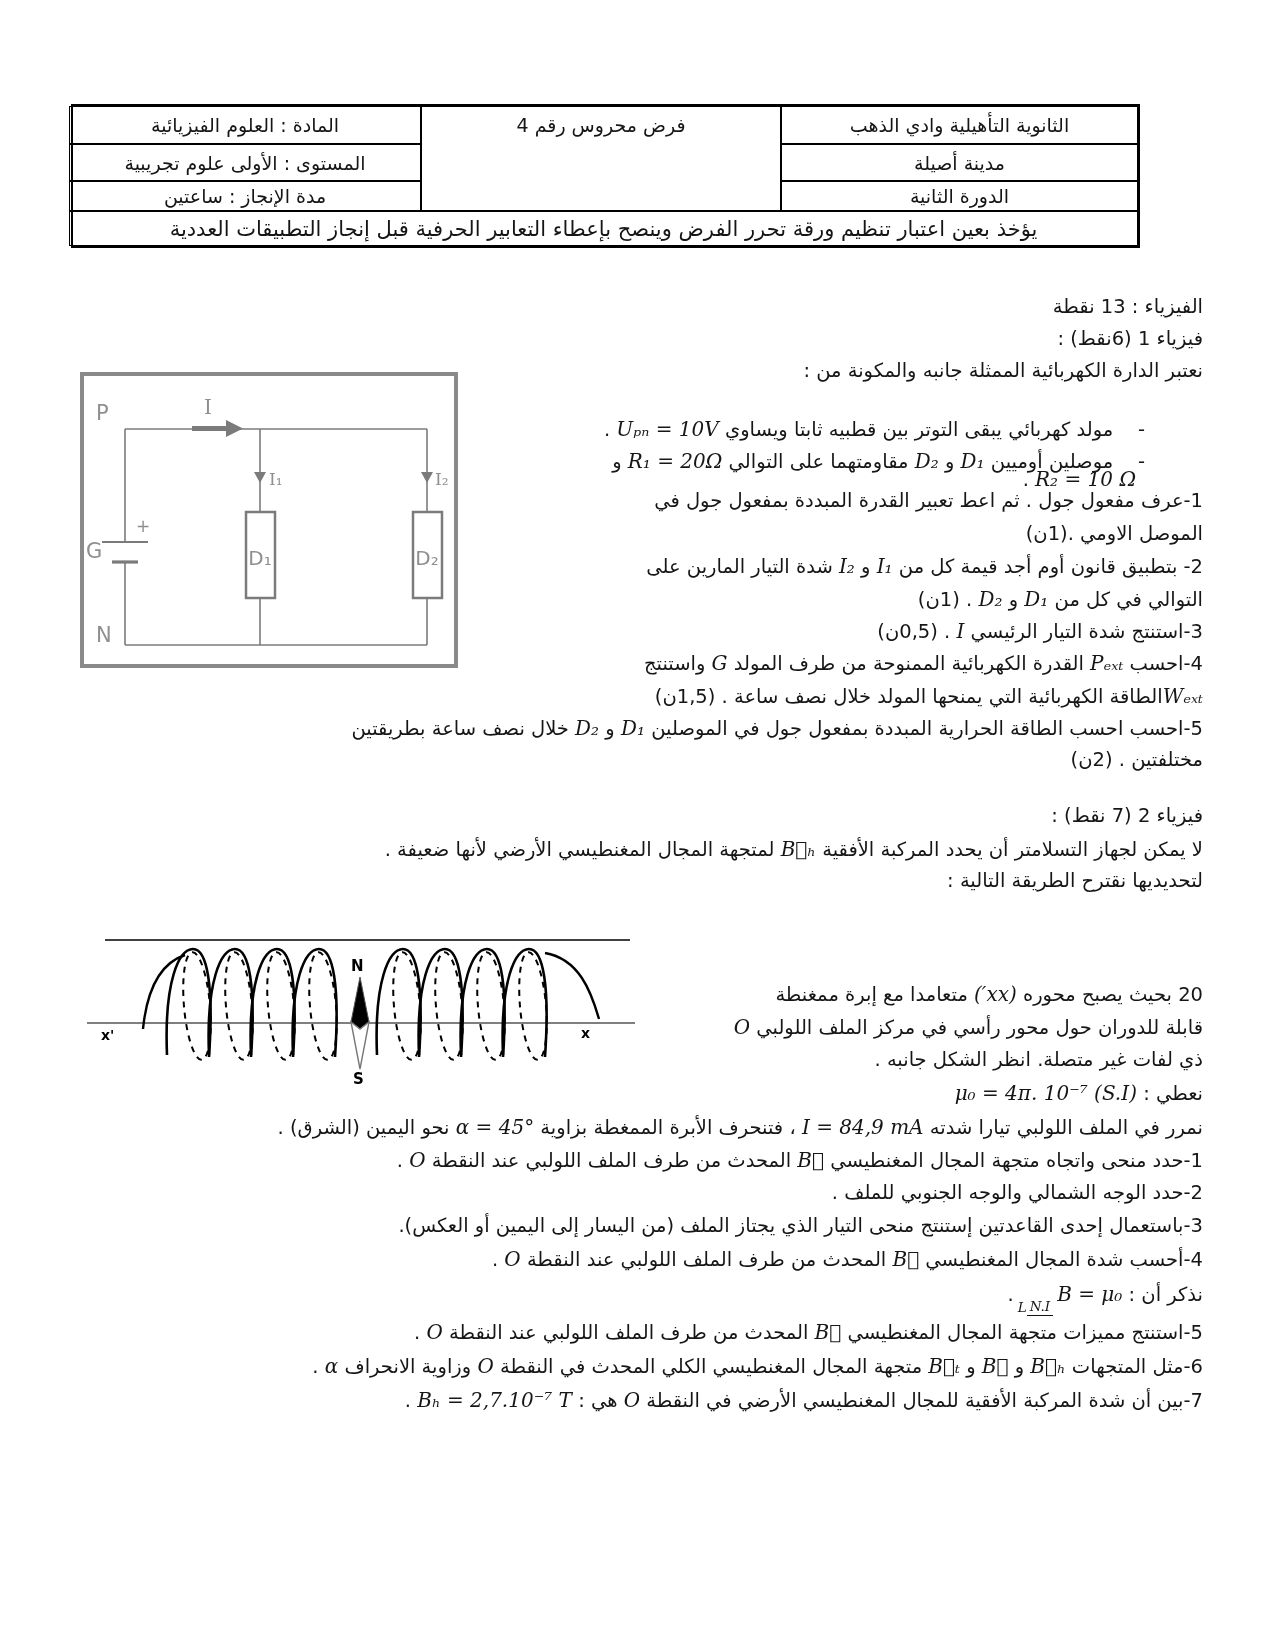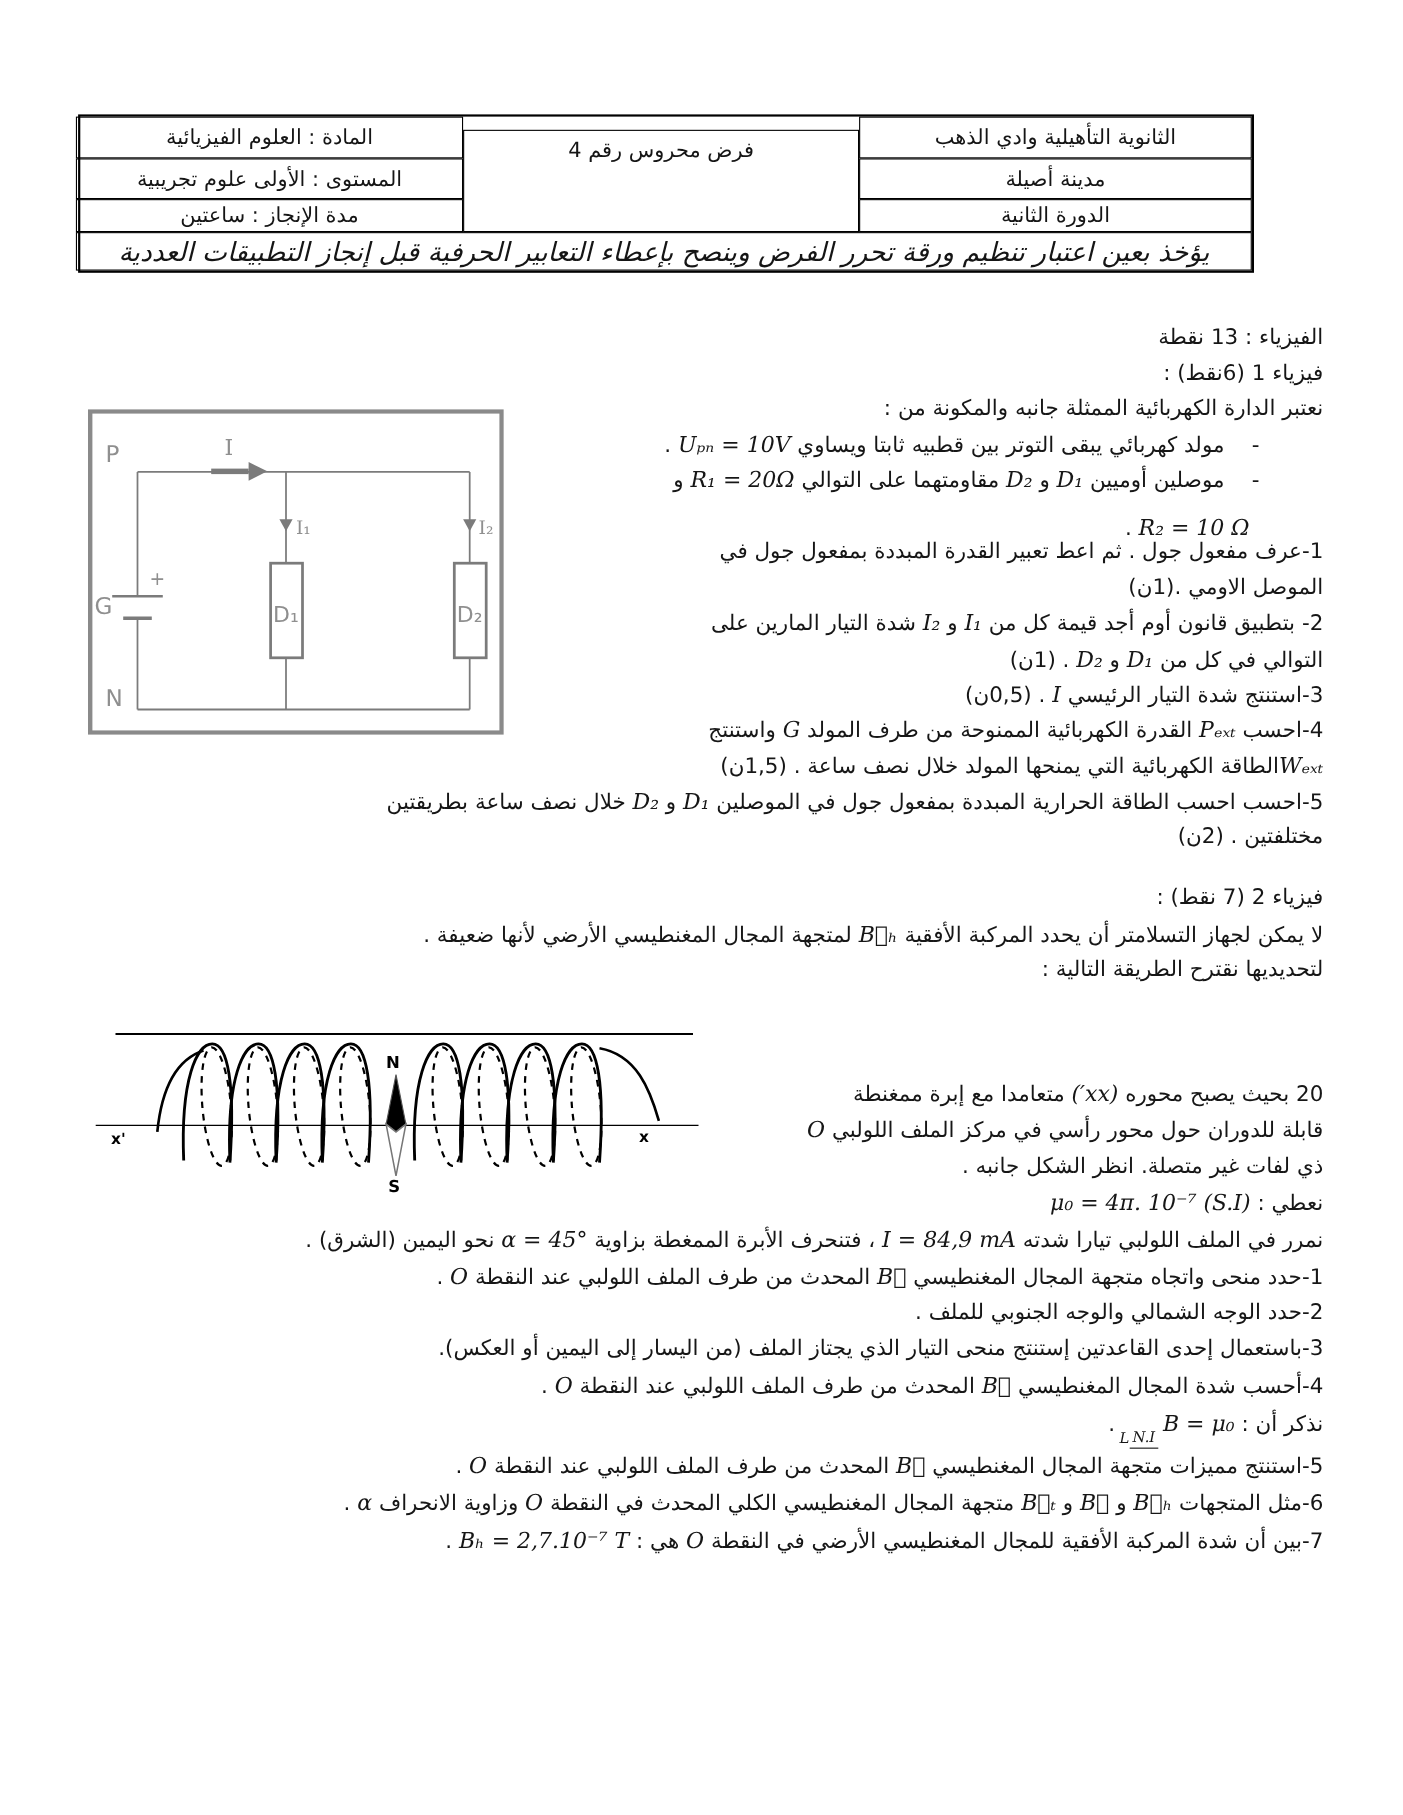--- a/index.html
+++ b/index.html
@@ -4,27 +4,27 @@
 <style>
   html,body{margin:0;padding:0;background:#fff;}
   .page{position:relative;width:1275px;height:1650px;background:#ffffff;overflow:hidden;
         font-family:"DejaVu Sans",sans-serif;color:#151515;}
   
   .htable{position:absolute;left:71px;top:104px;width:1069px;direction:rtl;display:grid;
           grid-template-columns:357px 360px 352px;grid-template-rows:38px 37px 30px 35px;
           border:2px solid #000;box-sizing:border-box;}
   .hcell{border:1px solid #000;display:flex;align-items:center;justify-content:center;
          font-size:19px;white-space:nowrap;overflow:hidden;}
-  .hmid{grid-row:1/4;align-items:flex-start;padding-top:7px;margin-top:12px;}
-  .hnote{grid-column:1/4;font-size:24px;font-style:italic;}
+  .hmid{grid-row:1/4;align-items:flex-start;padding-top:7px;}
+  .hnote{grid-column:1/4;font-size:21px;}
   
   .line{position:absolute;right:72px;white-space:nowrap;direction:rtl;
         font-size:19.5px;line-height:30px;color:#161616;}
   .line .math{font-family:"DejaVu Serif",serif;font-style:italic;font-size:20px;}
-  .r130{right:130px;}
+  .r130{right:130px;margin-top:25px;}
   .r139{right:139px;}
   .frac{display:inline-flex;flex-direction:row;align-items:center;vertical-align:-10px;
         font-family:"DejaVu Serif",serif;font-style:italic;font-size:13.5px;line-height:1.15;margin:0 4px;}
   .frac .num{border-bottom:1.3px solid #111;padding:0 3px;}
   
   .fig-circuit{position:absolute;left:80px;top:372px;width:378px;height:296px;}
   .fig-solenoid{position:absolute;left:85px;top:933px;width:555px;height:155px;}
   svg text{font-family:"DejaVu Sans",sans-serif;}
   svg .serif{font-family:"DejaVu Serif",serif;}
 </style>

